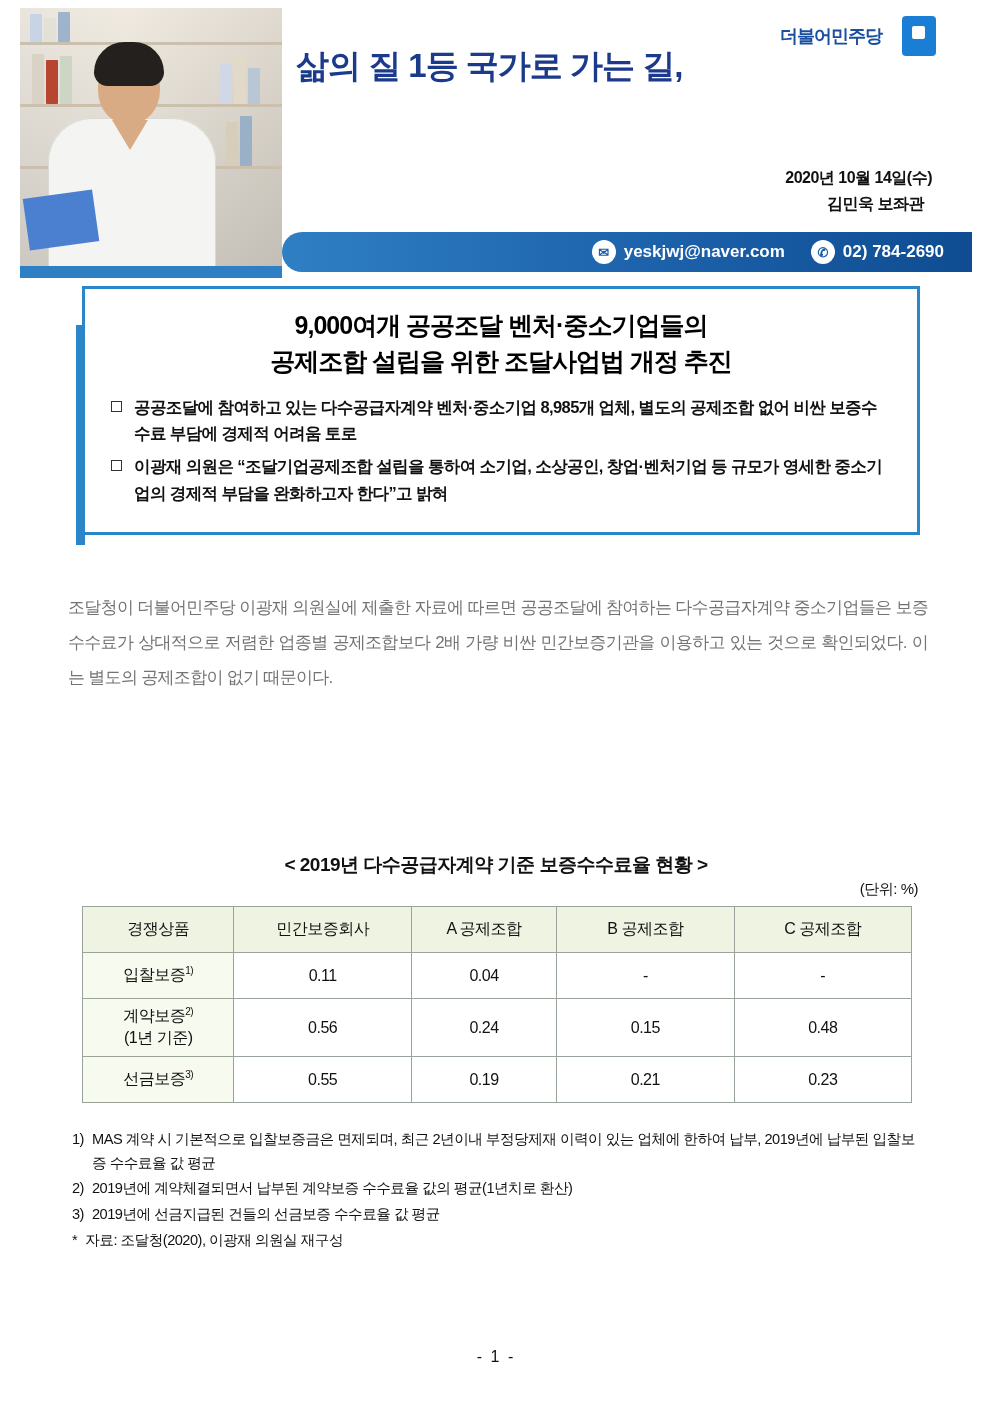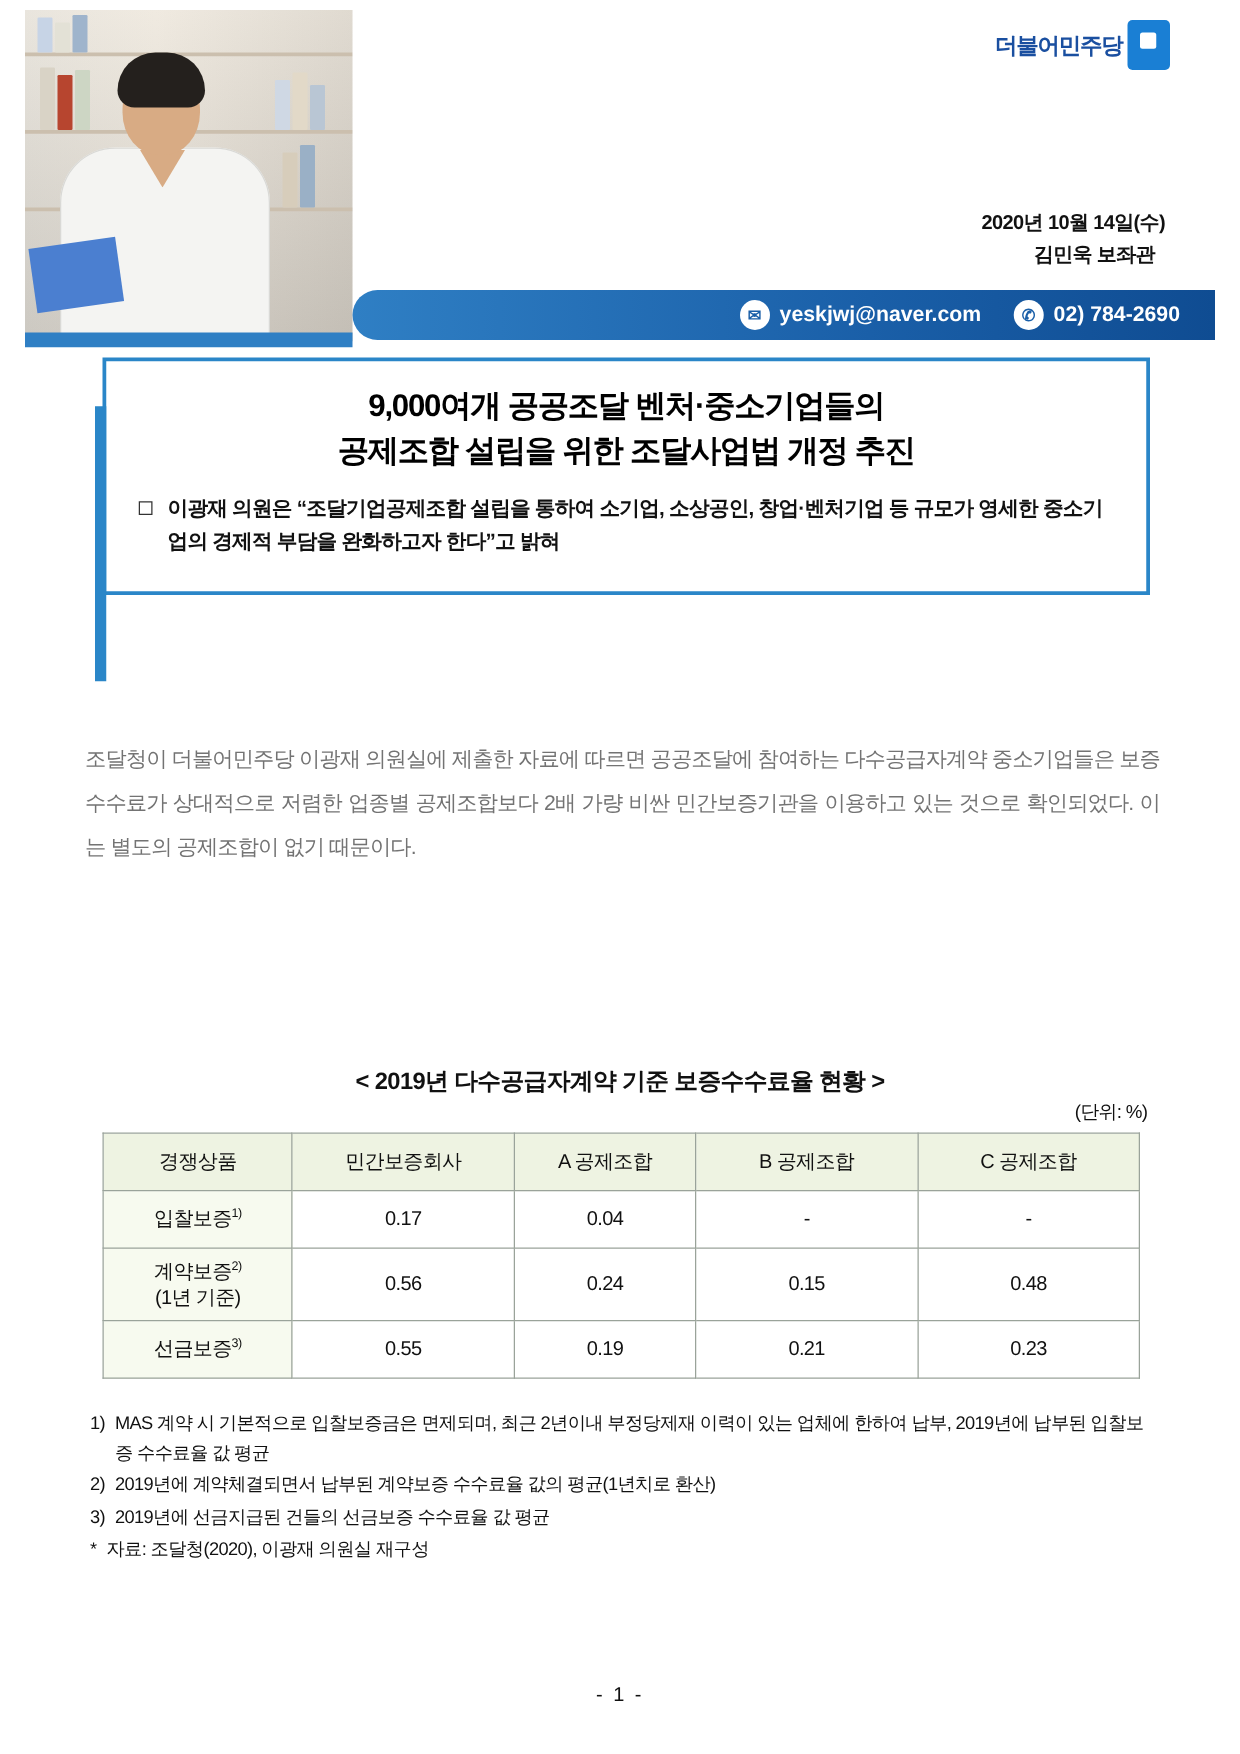--- a/index.html
+++ b/index.html
@@ -97,21 +97,21 @@
     font-weight: bold;
     color: #1b3a8c;
     letter-spacing: -1px;
     white-space: nowrap;
   }
   .party-logo {
     position: absolute;
     right: 56px; top: 16px;
     display: flex;
     align-items: center;
-    gap: 4px;
+    gap: 20px;
   }
   .party-logo .label {
     font-size: 18px;
     font-weight: bold;
     color: #1a4fa0;
     letter-spacing: -1px;
   }
   .party-logo .mark {
     width: 34px; height: 40px;
     background: #1a7fd4;
@@ -305,20 +305,21 @@
     <div class="book" style="left:220px;height:50px;bottom:calc(265px - 158px);background:#9ab0c6"></div>
     <div class="person-body"></div>
     <div class="person-collar"></div>
     <div class="person-head"></div>
     <div class="person-hair"></div>
     <div class="person-placard"></div>
   </div>
   <div class="banner-bottom-strip"></div>
 
   <div class="banner-title-wrap">
+    <div class="banner-line1">삶의 질 1등 국가로 가는 길,</div>
   </div>
 
   <div class="party-logo">
     <span class="label">더불어민주당</span>
     <span class="mark"></span>
   </div>
 
   <div class="banner-date">2020년  10월  14일(수)</div>
   <div class="banner-person">김민욱  보좌관</div>
 
@@ -331,20 +332,24 @@
       <span class="ico-circle">✆</span>
       <span>02) 784-2690</span>
     </span>
   </div>
 </div>
 
 <div class="headline-box">
   <div class="headline">9,000여개  공공조달  벤처·중소기업들의</div>
   <div class="headline">공제조합  설립을  위한  조달사업법  개정  추진</div>
   <div class="bullets">
+    <div class="bullet">
+      <span class="mark"></span>
+      <span class="txt">공공조달에  참여하고  있는  다수공급자계약  벤처·중소기업  8,985개  업체,  별도의  공제조합  없어  비싼  보증수수료  부담에  경제적  어려움  토로</span>
+    </div>
     <div class="bullet">
       <span class="mark"></span>
       <span class="txt">이광재  의원은  “조달기업공제조합  설립을  통하여  소기업,  소상공인,  창업·벤처기업  등  규모가  영세한  중소기업의  경제적  부담을  완화하고자  한다”고  밝혀</span>
     </div>
   </div>
 </div>
 
 <div class="body-para">조달청이  더불어민주당  이광재  의원실에  제출한  자료에  따르면  공공조달에  참여하는  다수공급자계약  중소기업들은  보증수수료가  상대적으로  저렴한  업종별  공제조합보다  2배  가량  비싼  민간보증기관을  이용하고  있는  것으로  확인되었다.  이는  별도의  공제조합이  없기  때문이다.</div>
 
 <div class="table-title">&lt;  2019년  다수공급자계약  기준  보증수수료율  현황  &gt;</div>
@@ -358,21 +363,21 @@
       <th style="width:140px">A  공제조합</th>
       <th style="width:171px">B  공제조합</th>
       <th style="width:171px">C  공제조합</th>
     </tr>
   </thead>
   <tbody>
     <tr>
       <td class="rowhead">
         <span>입찰보증</span><sup>1)</sup>
       </td>
-      <td>0.17</td>
+      <td>0.11</td>
       <td>0.04</td>
       <td>-</td>
       <td>-</td>
     </tr>
     <tr class="tall">
       <td class="rowhead">
         <span>계약보증</span><sup>2)</sup>
         <div>(1년  기준)</div>
       </td>
       <td>0.56</td>

